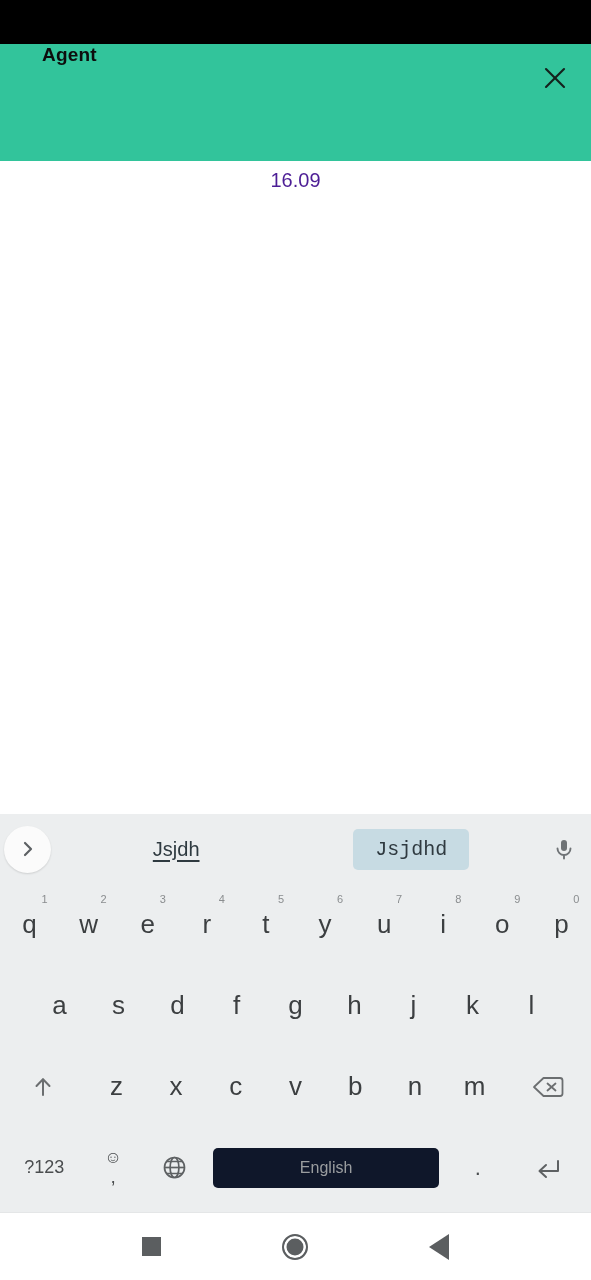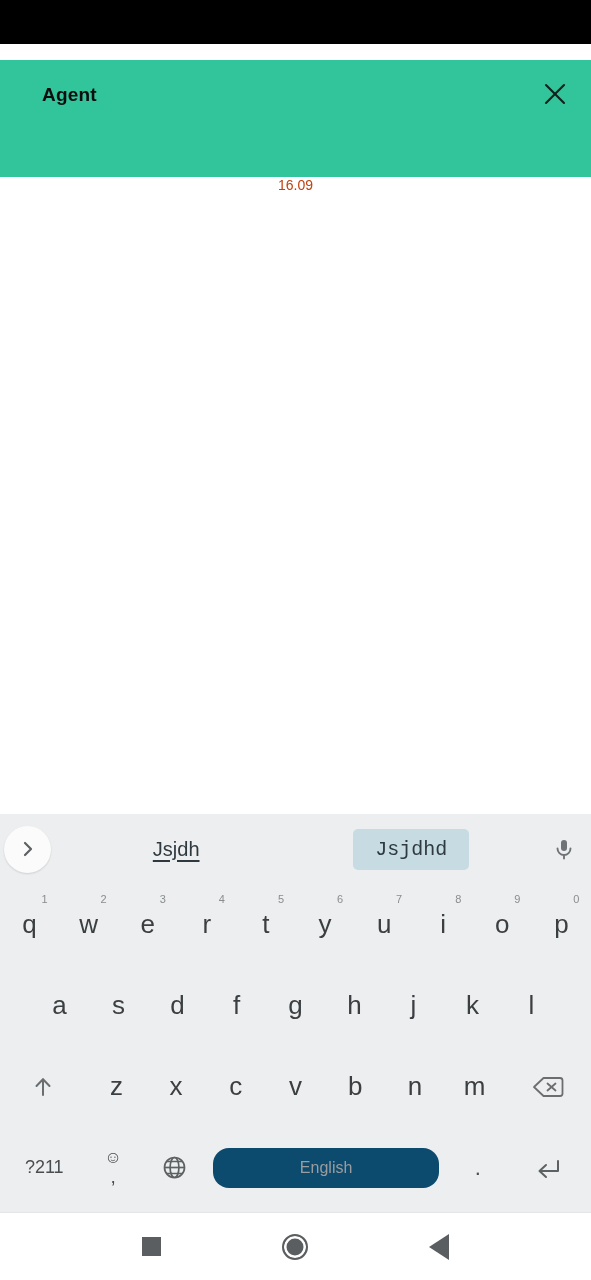--- a/index.html
+++ b/index.html
@@ -25,22 +25,21 @@
     background: #000000;
     flex: 0 0 44px;
   }
 
   
   .app-header {
     position: relative;
     flex: 0 0 117px;
     background: #32c49b;
     display: flex;
-    align-items: center;
-    margin-top: 16px;
+    align-items: flex-start;
   }
   .app-title {
     font-size: 19px;
     font-weight: bold;
     color: #0d0d0d;
     letter-spacing: 0.2px;
     padding: 0 0 48px 42px;
   }
   .close-btn {
     position: absolute;
@@ -58,23 +57,23 @@
   
   .conversation {
     flex: 1 1 auto;
     background: #ffffff;
     position: relative;
     overflow: hidden;
   }
   .timestamp-divider {
     width: 100%;
     text-align: center;
-    padding-top: 0;
-    font-size: 14px;
-    color: #c2410c;
+    padding-top: 8px;
+    font-size: 20px;
+    color: #4c1d95;
   }
 
   
   .keyboard {
     flex: 0 0 398px;
     background: #eceeef;
     display: flex;
     flex-direction: column;
     user-select: none;
   }
@@ -175,22 +174,22 @@
     font-size: 15px;
     color: #4a4d4f;
     line-height: 1;
   }
   .key-emoji .emoji-glyph { font-size: 17px; }
   .key-emoji .comma-glyph { font-size: 19px; margin-top: 1px; }
   .key-globe { flex: 1 1 0; }
   .spacebar {
     flex: 3.7 1 0;
     height: 40px;
-    background: #0c4a6e;
-    border-radius: 16px;
+    background: #0f172a;
+    border-radius: 5px;
     display: flex;
     align-items: center;
     justify-content: center;
     font-size: 16px;
     color: #9a9d9f;
     margin: 0 8px;
     cursor: pointer;
   }
   .key-period { flex: 1 1 0; font-size: 22px; color: #4a4d4f; }
   .key-enter { flex: 1.25 1 0; }
@@ -344,21 +343,21 @@
         <div class="key wide func">
           <svg width="34" height="26" viewBox="0 0 34 26" aria-hidden="true">
             <path d="M12.5 4 H29 a2.5 2.5 0 0 1 2.5 2.5 v13 a2.5 2.5 0 0 1 -2.5 2.5 H12.5 L3 13 Z" fill="none" stroke="#6b6e70" stroke-width="1.8" stroke-linejoin="round"></path>
             <line x1="16.5" y1="9.5" x2="24.5" y2="16.5" stroke="#6b6e70" stroke-width="1.8" stroke-linecap="round"></line>
             <line x1="24.5" y1="9.5" x2="16.5" y2="16.5" stroke="#6b6e70" stroke-width="1.8" stroke-linecap="round"></line>
           </svg>
         </div>
       </div>
 
       <div class="key-row row4">
-        <div class="key key-sym">?211</div>
+        <div class="key key-sym">?123</div>
         <div class="key key-emoji">
           <span class="emoji-glyph">☺</span>
           <span class="comma-glyph">,</span>
         </div>
         <div class="key key-globe func">
           <svg width="27" height="27" viewBox="0 0 27 27" aria-hidden="true">
             <circle cx="13.5" cy="13.5" r="10" fill="none" stroke="#5e6163" stroke-width="1.7"></circle>
             <ellipse cx="13.5" cy="13.5" rx="4.4" ry="10" fill="none" stroke="#5e6163" stroke-width="1.7"></ellipse>
             <line x1="3.5" y1="13.5" x2="23.5" y2="13.5" stroke="#5e6163" stroke-width="1.7"></line>
             <path d="M5.6 7.5 H21.4" fill="none" stroke="#5e6163" stroke-width="1.5"></path>

